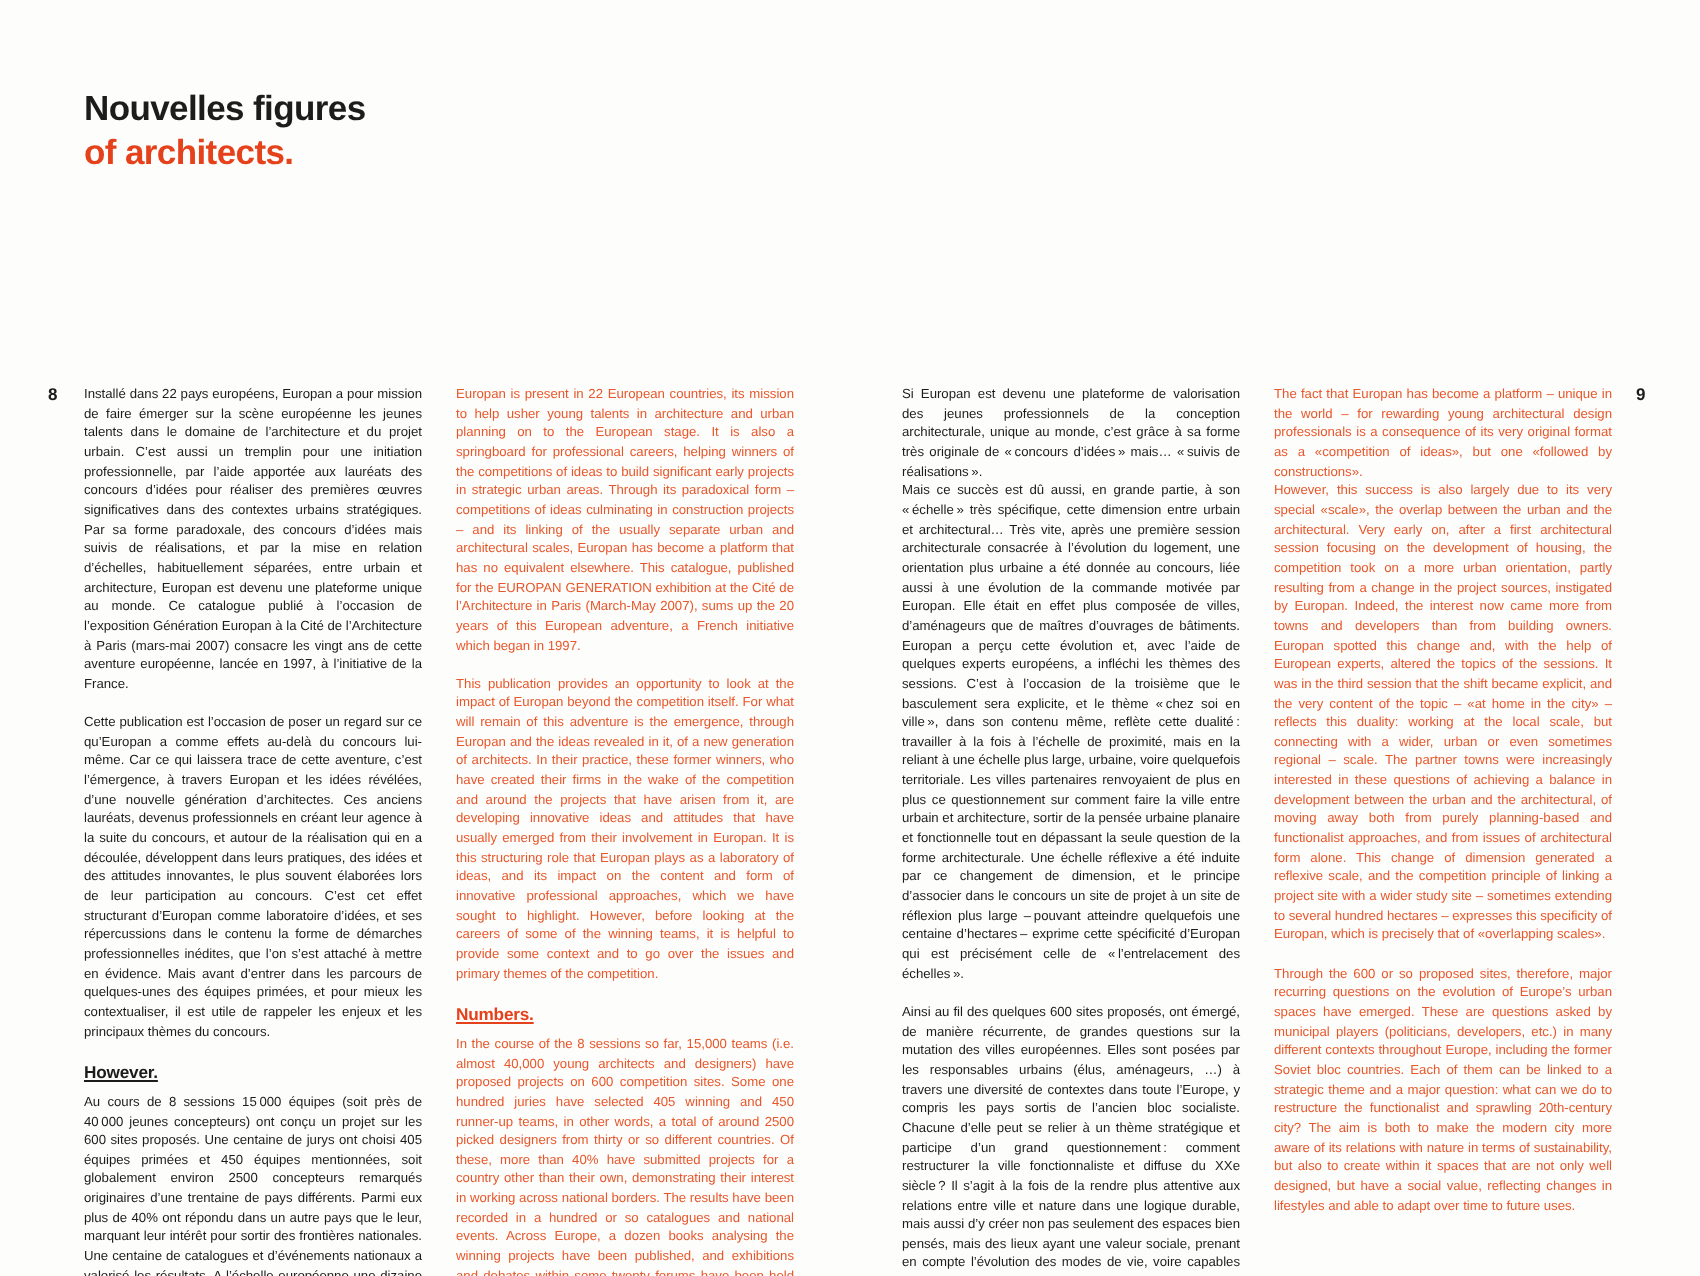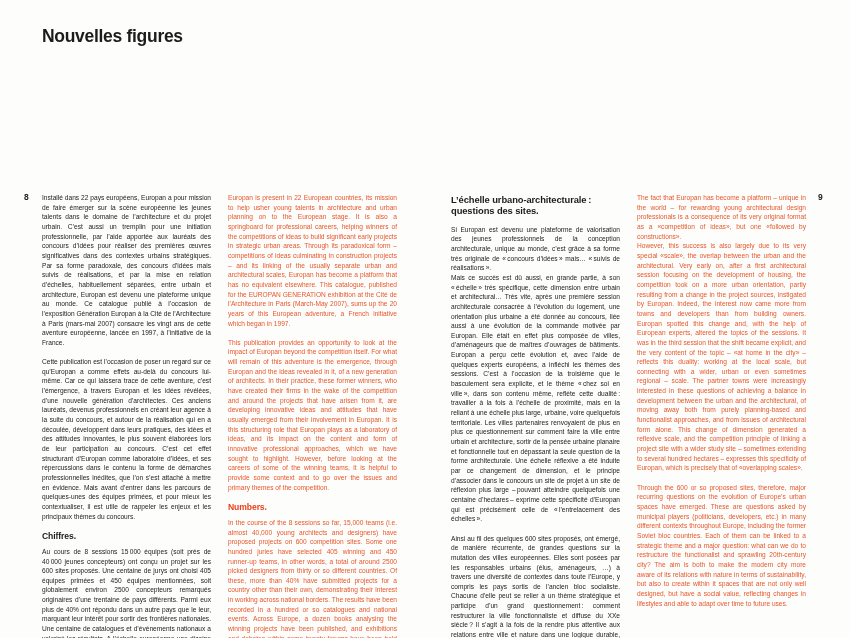--- a/index.html
+++ b/index.html
@@ -7,73 +7,70 @@
     --accent-body:#e8572b;
     --ink:#1c1c1c;
     --bg:#fdfdfb;
   }
   html,body{margin:0;padding:0;}
   body{background:#ffffff;font-family:"Liberation Sans", sans-serif;}
   .canvas{
     position:relative;width:850px;height:638px;background:var(--bg);
     overflow:hidden;color:var(--ink);
   }
-  .title{position:absolute;left:42px;top:26px;font-weight:bold;
+  .title{position:absolute;left:42px;top:44px;font-weight:bold;
     font-size:17.5px;line-height:21.5px;letter-spacing:-0.3px;}
   .title .t-en{color:var(--accent-bold);}
   .pagenum{position:absolute;top:192px;font-size:8.5px;font-weight:bold;}
   .pagenum.pn-left{left:24px;}
   .pagenum.pn-right{left:818px;}
   .col{position:absolute;top:193px;width:169px;font-size:6.6px;
     line-height:9.65px;text-align:justify;}
   .col.red{color:var(--accent-body);}
   .col p{margin:0 0 9.6px 0;}
   .col p.tight{margin:0;}
   .subhead{font-size:8.6px;line-height:10px;font-weight:bold;
-    margin:8px 0 6px 0;letter-spacing:-0.1px;}
+    margin:8px 0 6px 0;letter-spacing:-0.1px;text-decoration:underline;}
   .red .subhead{color:var(--accent-bold);}
   .colhead{font-size:9.4px;line-height:10.8px;font-weight:bold;
     margin:2px 0 8px 0;letter-spacing:-0.1px;}
   .red .colhead{color:var(--accent-bold);}
   .c1{left:42px;}
   .c2{left:228px;}
   .c3{left:451px;}
   .c4{left:637px;}
 </style>
 </head>
 <body>
 
 <div class="canvas">
 
   <header class="title">
     <div class="t-fr">Nouvelles figures</div>
+    <div class="t-en">of architects.</div>
   </header>
 
   <div class="pagenum pn-left">8</div>
   <div class="pagenum pn-right">9</div>
 
   <section class="col c1">
     <p>Installé dans 22 pays européens, Europan a pour mission de faire émerger sur la scène européenne les jeunes talents dans le domaine de l’architecture et du projet urbain. C’est aussi un tremplin pour une initiation professionnelle, par l’aide apportée aux lauréats des concours d’idées pour réaliser des premières œuvres significatives dans des contextes urbains stratégiques. Par sa forme paradoxale, des concours d’idées mais suivis de réalisations, et par la mise en relation d’échelles, habituellement séparées, entre urbain et architecture, Europan est devenu une plateforme unique au monde. Ce catalogue publié à l’occasion de l’exposition Génération Europan à la Cité de l’Architecture à Paris (mars-mai 2007) consacre les vingt ans de cette aventure européenne, lancée en 1997, à l’initiative de la France.</p>
     <p>Cette publication est l’occasion de poser un regard sur ce qu’Europan a comme effets au-delà du concours lui-même. Car ce qui laissera trace de cette aventure, c’est l’émergence, à travers Europan et les idées révélées, d’une nouvelle génération d’architectes. Ces anciens lauréats, devenus professionnels en créant leur agence à la suite du concours, et autour de la réalisation qui en a découlée, développent dans leurs pratiques, des idées et des attitudes innovantes, le plus souvent élaborées lors de leur participation au concours. C’est cet effet structurant d’Europan comme laboratoire d’idées, et ses répercussions dans le contenu la forme de démarches professionnelles inédites, que l’on s’est attaché à mettre en évidence. Mais avant d’entrer dans les parcours de quelques-unes des équipes primées, et pour mieux les contextualiser, il est utile de rappeler les enjeux et les principaux thèmes du concours.</p>
-    <h3 class="subhead">Chiffres.</h3>
+    <h3 class="subhead">However.</h3>
     <p>Au cours de 8 sessions 15 000 équipes (soit près de 40 000 jeunes concepteurs) ont conçu un projet sur les 600 sites proposés. Une centaine de jurys ont choisi 405 équipes primées et 450 équipes mentionnées, soit globalement environ 2500 concepteurs remarqués originaires d’une trentaine de pays différents. Parmi eux plus de 40% ont répondu dans un autre pays que le leur, marquant leur intérêt pour sortir des frontières nationales. Une centaine de catalogues et d’événements nationaux a valorisé les résultats. A l’échelle européenne une dizaine de livres analysant les projets primés ont été publiés, et une vingtaine de Forums ont permis de promouvoir, à travers expositions et débats, les jeunes talents remarqués.</p>
   </section>
 
   <section class="col c2 red">
     <p>Europan is present in 22 European countries, its mission to help usher young talents in architecture and urban planning on to the European stage. It is also a springboard for professional careers, helping winners of the competitions of ideas to build significant early projects in strategic urban areas. Through its paradoxical form – competitions of ideas culminating in construction projects – and its linking of the usually separate urban and architectural scales, Europan has become a platform that has no equivalent elsewhere. This catalogue, published for the EUROPAN GENERATION exhibition at the Cité de l’Architecture in Paris (March-May 2007), sums up the 20 years of this European adventure, a French initiative which began in 1997.</p>
     <p>This publication provides an opportunity to look at the impact of Europan beyond the competition itself. For what will remain of this adventure is the emergence, through Europan and the ideas revealed in it, of a new generation of architects. In their practice, these former winners, who have created their firms in the wake of the competition and around the projects that have arisen from it, are developing innovative ideas and attitudes that have usually emerged from their involvement in Europan. It is this structuring role that Europan plays as a laboratory of ideas, and its impact on the content and form of innovative professional approaches, which we have sought to highlight. However, before looking at the careers of some of the winning teams, it is helpful to provide some context and to go over the issues and primary themes of the competition.</p>
     <h3 class="subhead">Numbers.</h3>
     <p>In the course of the 8 sessions so far, 15,000 teams (i.e. almost 40,000 young architects and designers) have proposed projects on 600 competition sites. Some one hundred juries have selected 405 winning and 450 runner-up teams, in other words, a total of around 2500 picked designers from thirty or so different countries. Of these, more than 40% have submitted projects for a country other than their own, demonstrating their interest in working across national borders. The results have been recorded in a hundred or so catalogues and national events. Across Europe, a dozen books analysing the winning projects have been published, and exhibitions and debates within some twenty forums have been held to promote leading young talent.</p>
   </section>
 
   <section class="col c3">
-    <h2 class="colhead">
-      <div>L’échelle urbano-architecturale :</div>
-      <div>questions des sites.</div>
-    </h2>
     <p class="tight">Si Europan est devenu une plateforme de valorisation des jeunes professionnels de la conception architecturale, unique au monde, c’est grâce à sa forme très originale de « concours d’idées » mais… « suivis de réalisations ».</p>
     <p>Mais ce succès est dû aussi, en grande partie, à son « échelle » très spécifique, cette dimension entre urbain et architectural… Très vite, après une première session architecturale consacrée à l’évolution du logement, une orientation plus urbaine a été donnée au concours, liée aussi à une évolution de la commande motivée par Europan. Elle était en effet plus composée de villes, d’aménageurs que de maîtres d’ouvrages de bâtiments. Europan a perçu cette évolution et, avec l’aide de quelques experts européens, a infléchi les thèmes des sessions. C’est à l’occasion de la troisième que le basculement sera explicite, et le thème « chez soi en ville », dans son contenu même, reflète cette dualité : travailler à la fois à l’échelle de proximité, mais en la reliant à une échelle plus large, urbaine, voire quelquefois territoriale. Les villes partenaires renvoyaient de plus en plus ce questionnement sur comment faire la ville entre urbain et architecture, sortir de la pensée urbaine planaire et fonctionnelle tout en dépassant la seule question de la forme architecturale. Une échelle réflexive a été induite par ce changement de dimension, et le principe d’associer dans le concours un site de projet à un site de réflexion plus large – pouvant atteindre quelquefois une centaine d’hectares – exprime cette spécificité d’Europan qui est précisément celle de « l’entrelacement des échelles ».</p>
     <p>Ainsi au fil des quelques 600 sites proposés, ont émergé, de manière récurrente, de grandes questions sur la mutation des villes européennes. Elles sont posées par les responsables urbains (élus, aménageurs, …) à travers une diversité de contextes dans toute l’Europe, y compris les pays sortis de l’ancien bloc socialiste. Chacune d’elle peut se relier à un thème stratégique et participe d’un grand questionnement : comment restructurer la ville fonctionnaliste et diffuse du XXe siècle ? Il s’agit à la fois de la rendre plus attentive aux relations entre ville et nature dans une logique durable, mais aussi d’y créer non pas seulement des espaces bien pensés, mais des lieux ayant une valeur sociale, prenant en compte l’évolution des modes de vie, voire capables de s’adapter dans le temps à de futurs usages.</p>
   </section>
 
   <section class="col c4 red">
     <p class="tight">The fact that Europan has become a platform – unique in the world – for rewarding young architectural design professionals is a consequence of its very original format as a «competition of ideas», but one «followed by constructions».</p>
     <p>However, this success is also largely due to its very special «scale», the overlap between the urban and the architectural. Very early on, after a first architectural session focusing on the development of housing, the competition took on a more urban orientation, partly resulting from a change in the project sources, instigated by Europan. Indeed, the interest now came more from towns and developers than from building owners. Europan spotted this change and, with the help of European experts, altered the topics of the sessions. It was in the third session that the shift became explicit, and the very content of the topic – «at home in the city» – reflects this duality: working at the local scale, but connecting with a wider, urban or even sometimes regional – scale. The partner towns were increasingly interested in these questions of achieving a balance in development between the urban and the architectural, of moving away both from purely planning-based and functionalist approaches, and from issues of architectural form alone. This change of dimension generated a reflexive scale, and the competition principle of linking a project site with a wider study site – sometimes extending to several hundred hectares – expresses this specificity of Europan, which is precisely that of «overlapping scales».</p>
     <p>Through the 600 or so proposed sites, therefore, major recurring questions on the evolution of Europe’s urban spaces have emerged. These are questions asked by municipal players (politicians, developers, etc.) in many different contexts throughout Europe, including the former Soviet bloc countries. Each of them can be linked to a strategic theme and a major question: what can we do to restructure the functionalist and sprawling 20th-century city? The aim is both to make the modern city more aware of its relations with nature in terms of sustainability, but also to create within it spaces that are not only well designed, but have a social value, reflecting changes in lifestyles and able to adapt over time to future uses.</p>
   </section>

